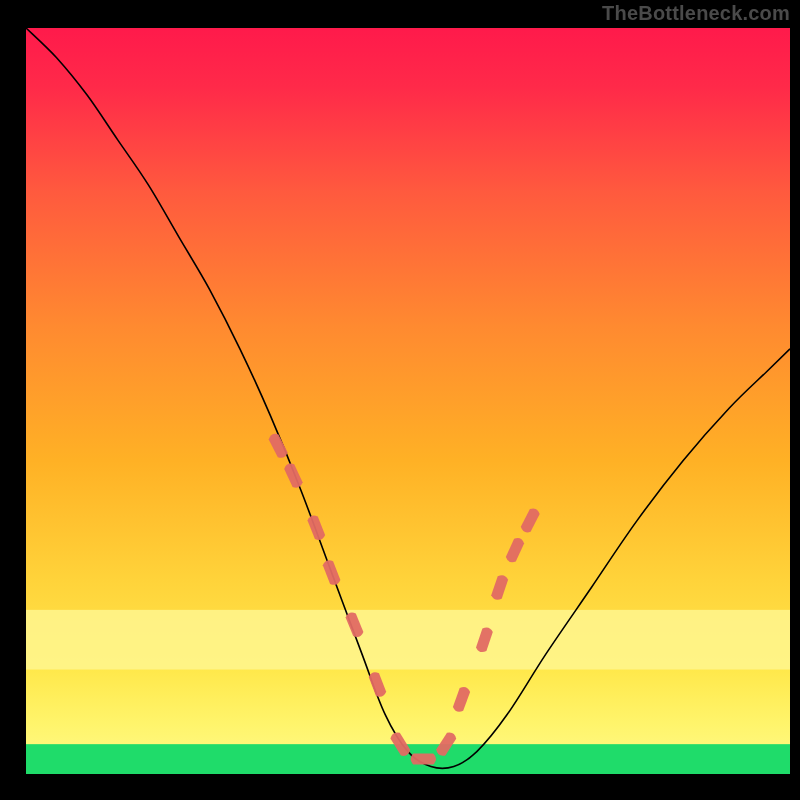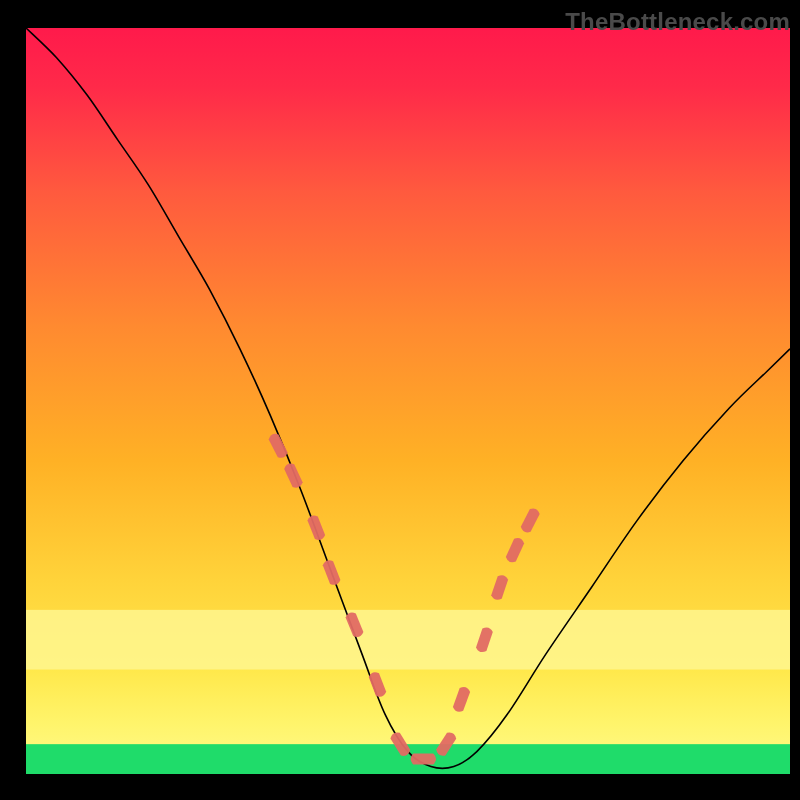--- a/index.html
+++ b/index.html
@@ -5,24 +5,24 @@
   * { margin: 0; padding: 0; box-sizing: border-box; }
   html, body { width: 800px; height: 800px; overflow: hidden; background: #000; }
   .frame {
     position: relative;
     width: 800px;
     height: 800px;
     background: #000;
   }
   .watermark {
     position: absolute;
-    top: 8px;
+    top: 2px;
     right: 10px;
     font-family: Arial, Helvetica, sans-serif;
-    font-size: 24px;
+    font-size: 20px;
     font-weight: 600;
     color: #4a4a4a;
     letter-spacing: 0.2px;
     z-index: 10;
   }
   .plot {
     position: absolute;
     left: 26px;
     right: 10px;
     top: 28px;

